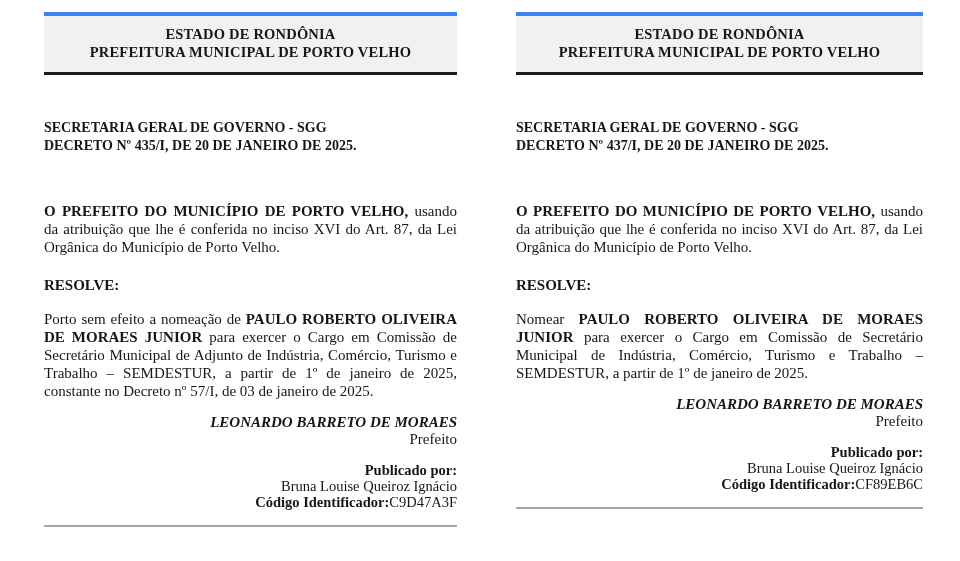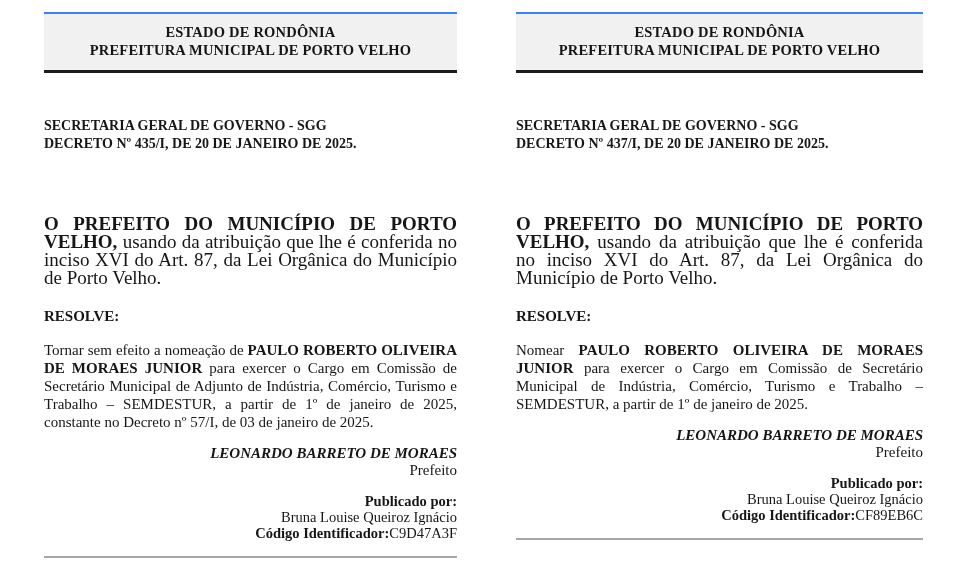--- a/index.html
+++ b/index.html
@@ -13,43 +13,43 @@
   .page {
     display: flex;
     box-sizing: border-box;
     padding: 12px 0 0 44px;
     gap: 59px;
   }
   .col { width: 413px; }
   .col.right { width: 407px; }
 
   .agency {
-    border-top: 2px solid #3b82f6;
+    border-top: 4px solid #3b82f6;
     border-bottom: 3px solid #1c1c1c;
     background: #f1f1f1;
     padding: 9px 22px 11px;
     text-align: center;
     font-weight: bold;
     font-size: 14.5px;
     line-height: 18px;
     letter-spacing: 0.2px;
   }
 
   .title {
     margin: 44px 0 0;
     text-align: left;
     font-weight: bold;
     font-size: 14px;
     line-height: 18px;
   }
 
   .preamble {
-    margin: 62px 0 0;
+    margin: 47px 0 0;
     text-align: justify;
-    font-size: 19px;
+    font-size: 15px;
     line-height: 18px;
   }
   .preamble strong { font-weight: bold; }
 
   .resolve {
     margin: 20px 0 16px;
     font-weight: bold;
     font-size: 15px;
     line-height: 18px;
   }
@@ -100,21 +100,21 @@
 
     <div class="title">
       <div>SECRETARIA GERAL DE GOVERNO - SGG</div>
       <div>DECRETO Nº 435/I, DE 20 DE JANEIRO DE 2025.</div>
     </div>
 
     <p class="preamble"><strong>O PREFEITO DO MUNICÍPIO DE PORTO VELHO,</strong><span> usando da atribuição que lhe é conferida no inciso XVI do Art. 87, da Lei Orgânica do Município de Porto Velho.</span></p>
 
     <p class="resolve">RESOLVE:</p>
 
-    <p class="resolution"><span>Tornar sem efeito a nomeação de </span><strong>PAULO ROBERTO OLIVEIRA DE MORAES JUNIOR</strong><span> para exercer o Cargo em Comissão de Secretário Municipal de Adjunto de Indústria, Comércio, Turismo e Trabalho – SEMDESTUR, a partir de 1º de janeiro de 2025, constante no Decreto nº 57/I, de 03 de janeiro de 2025.</span></p>
+    <p class="resolution"><span>Porto sem efeito a nomeação de </span><strong>PAULO ROBERTO OLIVEIRA DE MORAES JUNIOR</strong><span> para exercer o Cargo em Comissão de Secretário Municipal de Adjunto de Indústria, Comércio, Turismo e Trabalho – SEMDESTUR, a partir de 1º de janeiro de 2025, constante no Decreto nº 57/I, de 03 de janeiro de 2025.</span></p>
 
     <div class="sig">
       <span class="sig-name">LEONARDO BARRETO DE MORAES</span>
       <span class="sig-role">Prefeito</span>
     </div>
 
     <div class="pub">
       <div class="pub-label">Publicado por:</div>
       <div>Bruna Louise Queiroz Ignácio</div>
       <div><span class="code-label">Código Identificador:</span><span>C9D47A3F</span></div>

